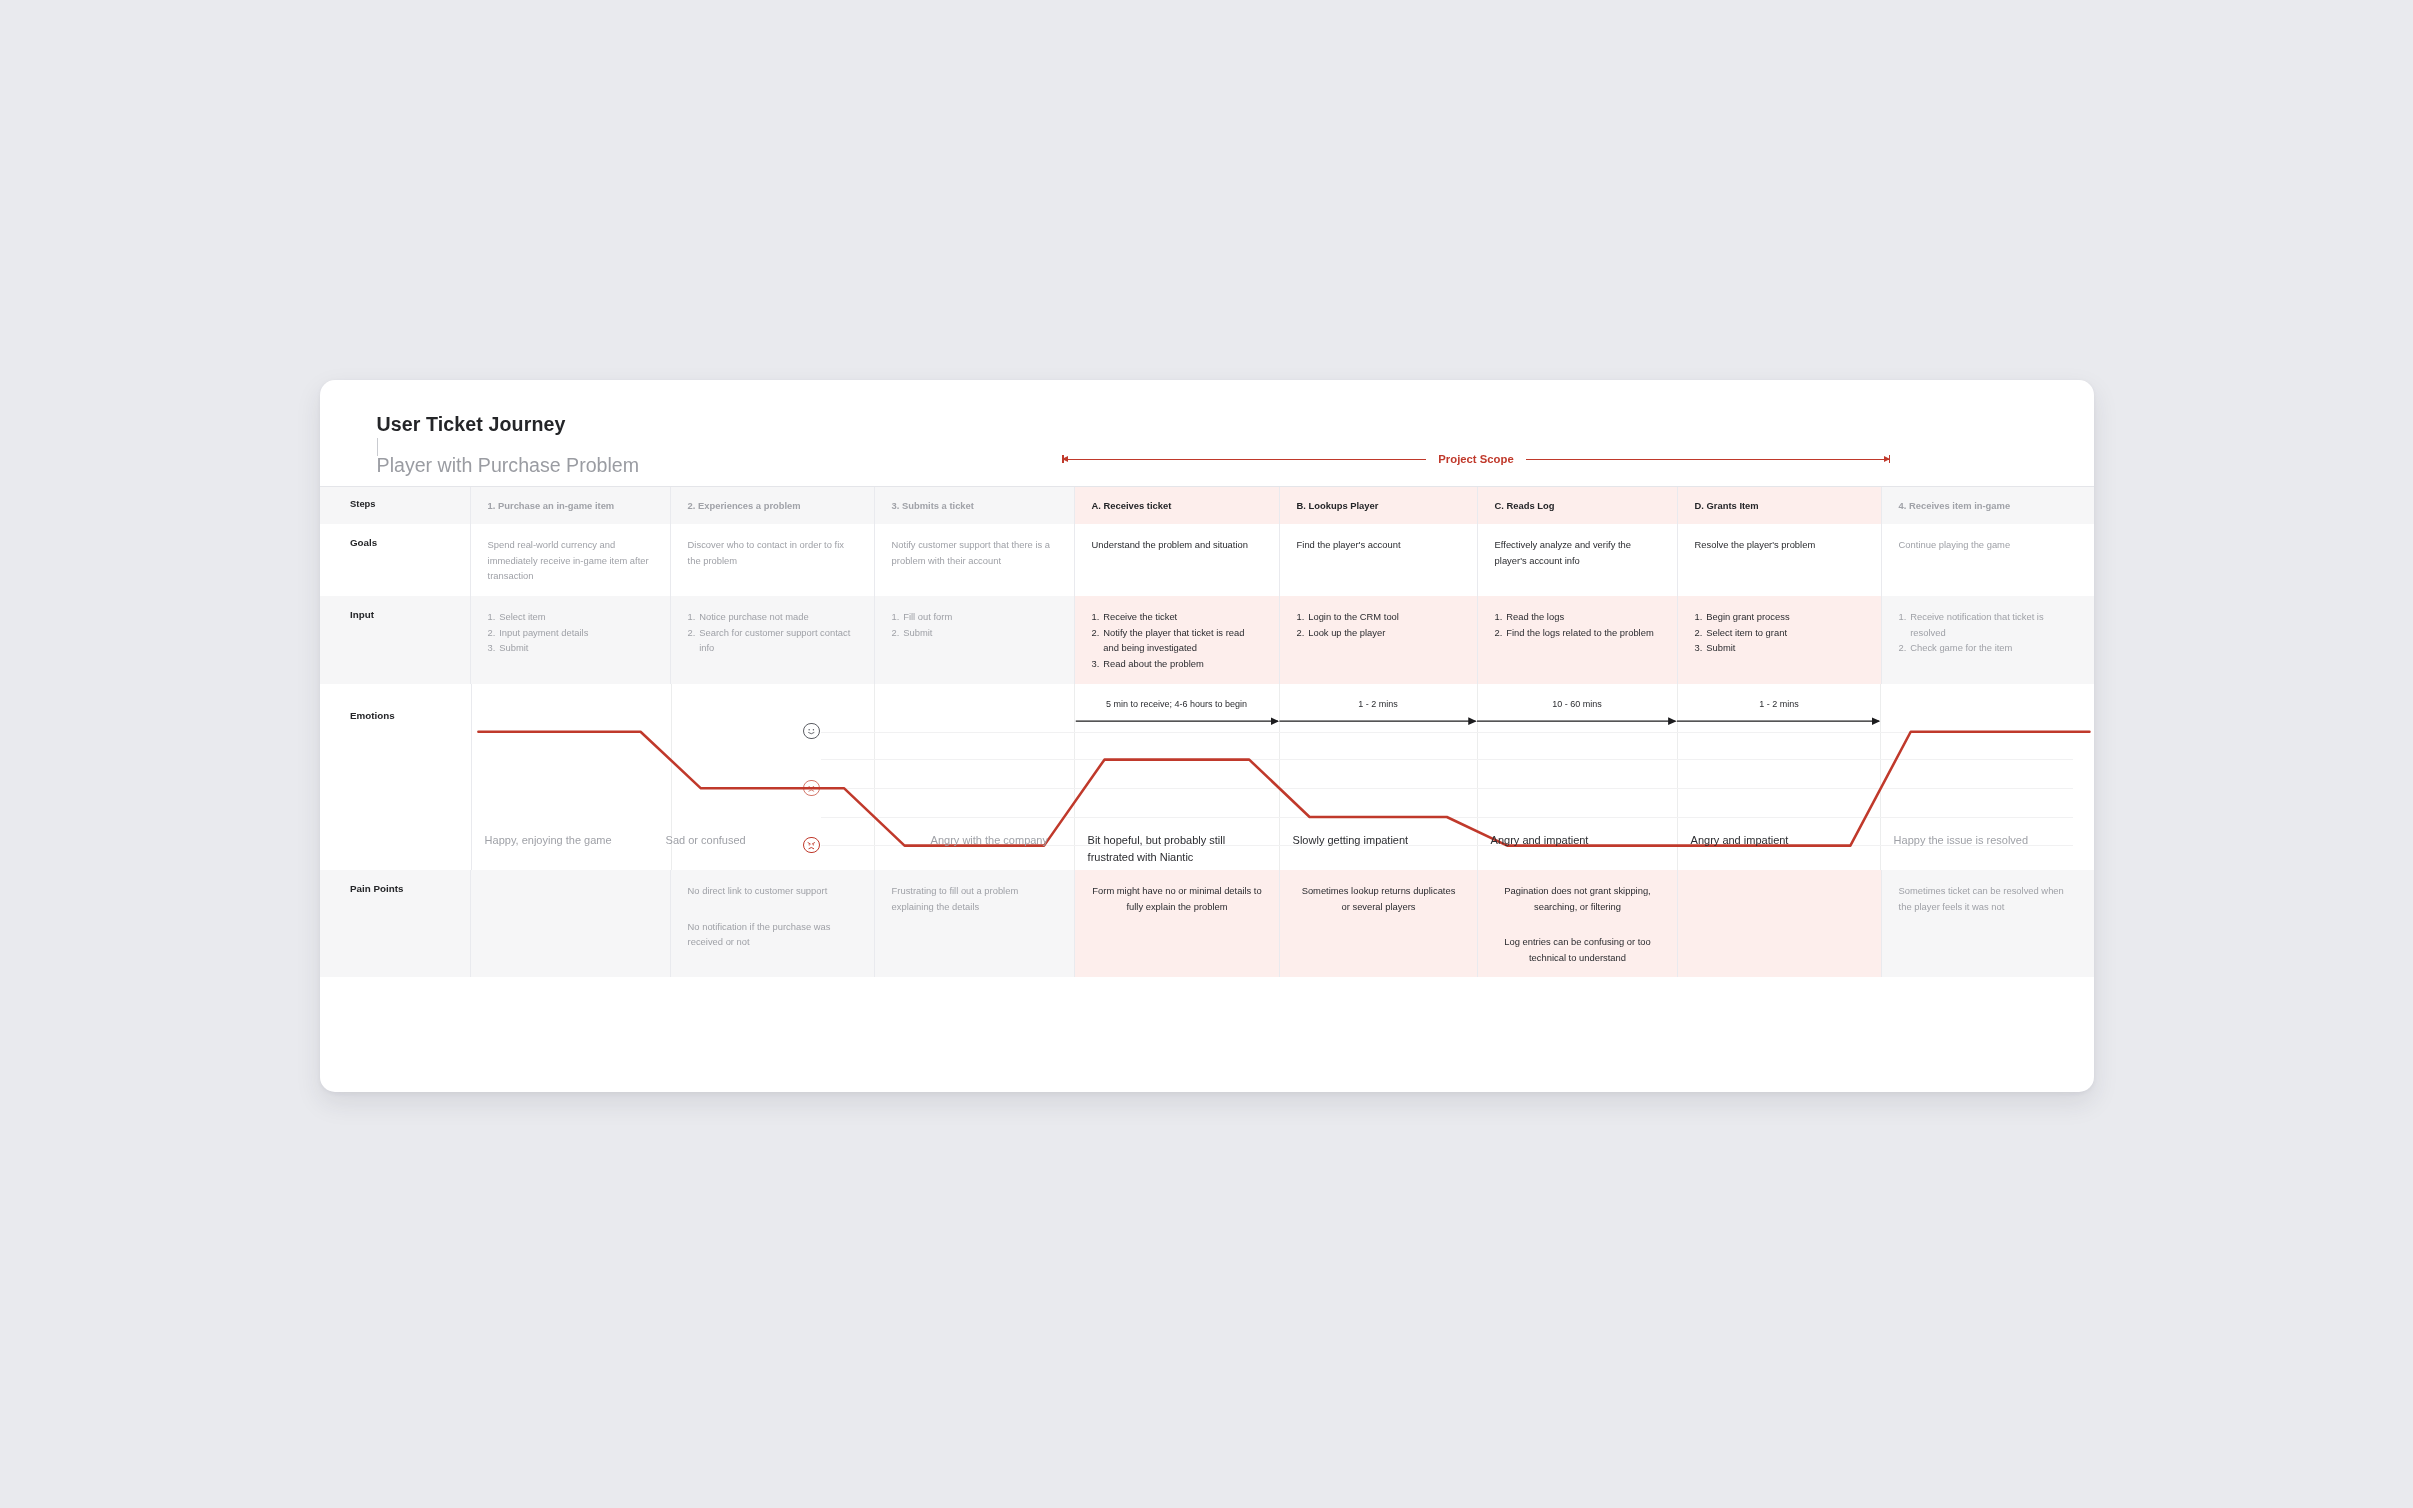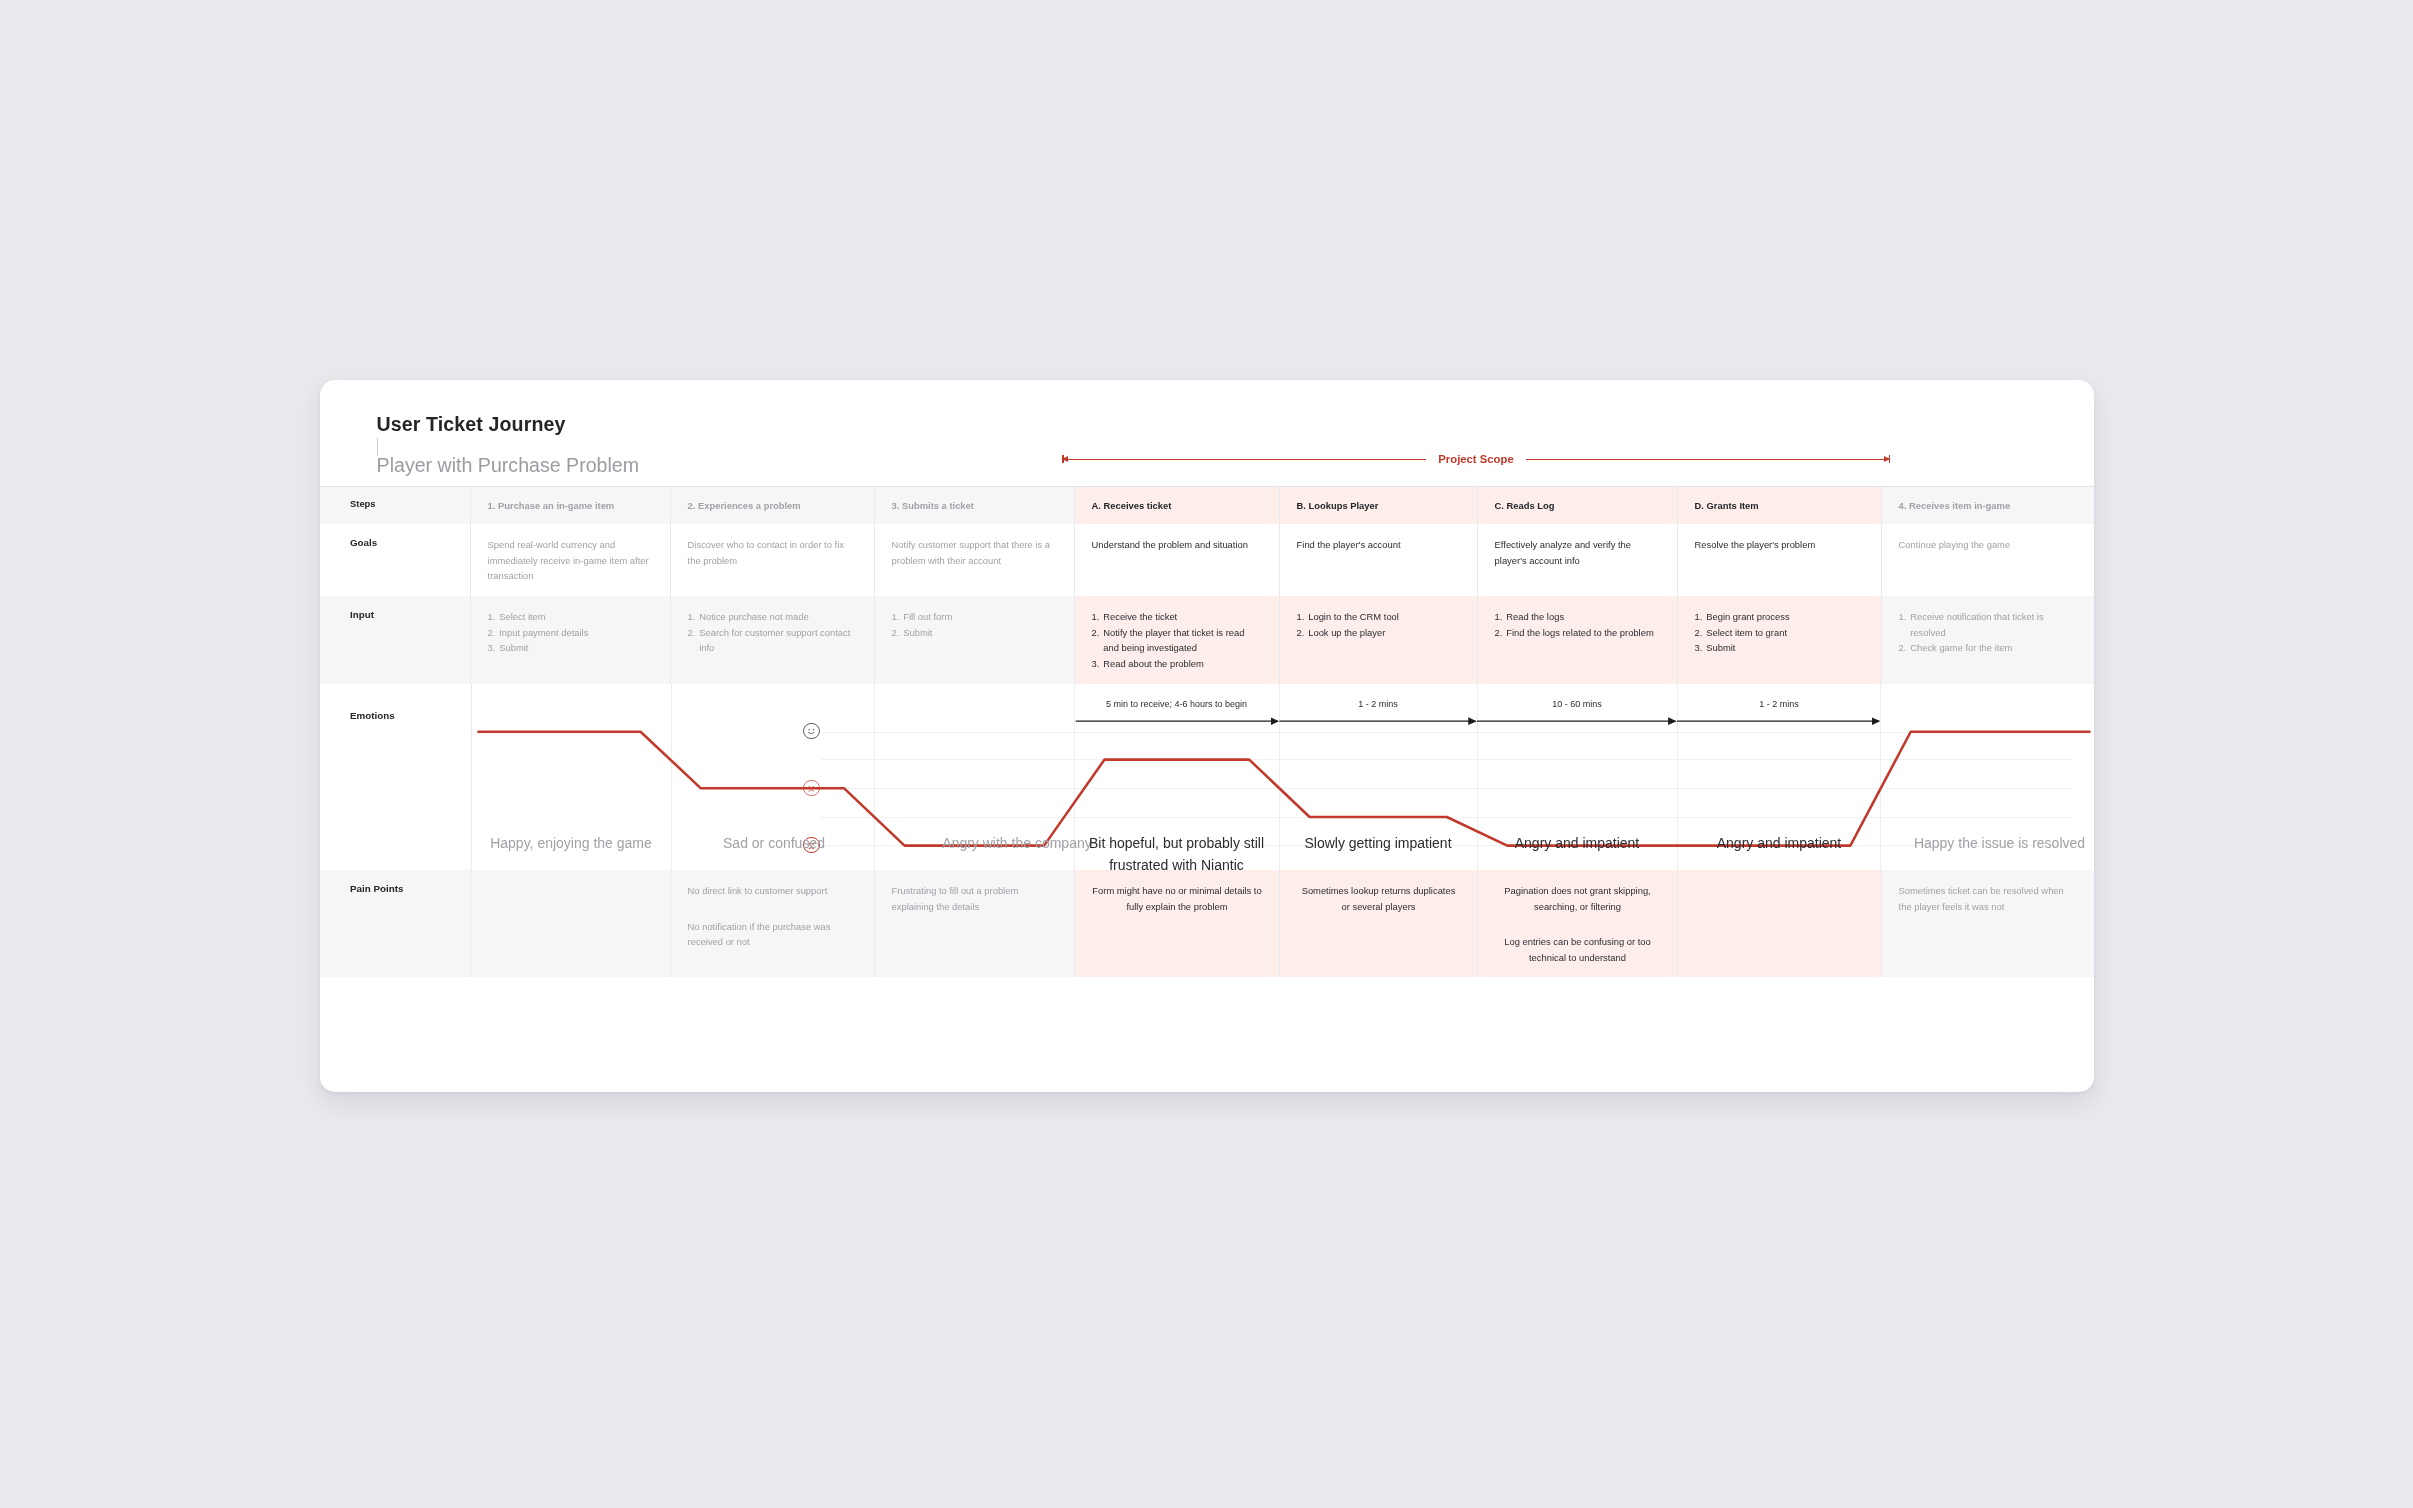--- a/index.html
+++ b/index.html
@@ -116,22 +116,22 @@
   .emo-face svg { display: block; width: 100%; height: 100%; }
 
   .gridline { position: absolute; left: 501px; width: 1252px; height: 0.8px; background: #f1f1f2; }
 
   .timing-label {
     position: absolute; font-size: 9px; color: #2b2c30; text-align: center;
     white-space: nowrap;
   }
 
   .emo-caption {
-    position: absolute; top: 148px; text-align: center;
-    font-size: 14px; line-height: 1.6; color: #9fa1a7;
+    position: absolute; top: 148px; 
+    font-size: 11px; line-height: 1.6; color: #9fa1a7;
   }
   .emo-caption.scoped { color: #2b2c30; }
 </style>
 </head>
 <body>
 
 <div id="card">
 
   <div id="title-bar">
     <span id="title-main">User Ticket Journey</span>
@@ -305,21 +305,21 @@
               <linearGradient id="fadeR" x1="0" x2="1">
                 <stop offset="0" stop-color="#c0392b" stop-opacity="1"></stop>
                 <stop offset="1" stop-color="#c0392b" stop-opacity="0"></stop>
               </linearGradient>
             </defs>
             <polyline points="210,63 425,63 505,138 695,138 775,214 960,214 1040,100 1232,100 1312,176 1494,176 1574,214 1759,214 1839,214 2029,214 2109,63 2312,63 2346,63" fill="none" stroke="#c0392b" stroke-width="3.4" stroke-linejoin="round" stroke-linecap="round"></polyline>
             <line x1="210" y1="63" x2="300" y2="63" stroke="url(#fadeL)" stroke-width="4"></line>
             <line x1="2222" y1="63" x2="2348" y2="63" stroke="url(#fadeR)" stroke-width="4"></line>
           </svg>
           <div class="emo-caption" style="left: 151px; width: 200px; padding: 0px 13.6px;">Happy, enjoying the game</div>
-          <div class="emo-caption" style="left: 352px; width: 204px; padding: 0px 13.6px;">Sad or confused</div>
+          <div class="emo-caption" style="left: 332px; width: 204px; padding: 0px 13.6px;">Sad or confused</div>
           <div class="emo-caption" style="left: 554px; width: 200px; padding: 0px 13.6px; margin-left: 43px;">Angry with the company</div>
           <div class="emo-caption scoped" style="left: 754px; width: 205px; padding: 0px 13.6px;">Bit hopeful, but probably still frustrated with Niantic</div>
           <div class="emo-caption scoped" style="left: 959px; width: 198px; padding: 0px 13.6px;">Slowly getting impatient</div>
           <div class="emo-caption scoped" style="left: 1157px; width: 200px; padding: 0px 13.6px;">Angry and impatient</div>
           <div class="emo-caption scoped" style="left: 1357px; width: 204px; padding: 0px 13.6px;">Angry and impatient</div>
           <div class="emo-caption" style="left: 1560px; width: 239px; padding: 0px 13.6px;">Happy the issue is resolved</div>
         </div></div>
       <div class="r-pain" style="display: contents;"><div class="rowlabel">Pain Points</div><div class="cell dim"></div><div class="cell dim">
           <div class="pain-p">No direct link to customer support</div>
           <div class="pain-p">No notification if the purchase was received or not</div>

